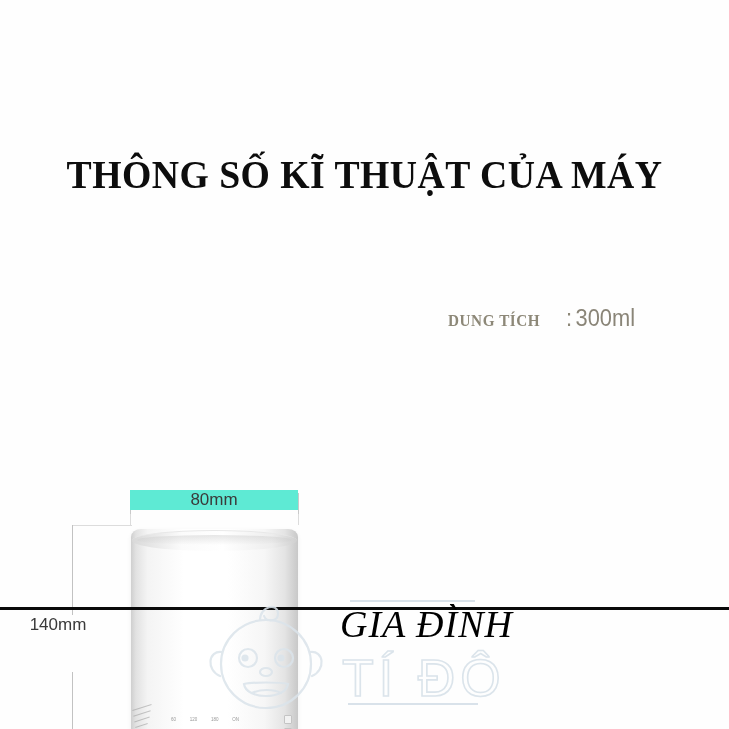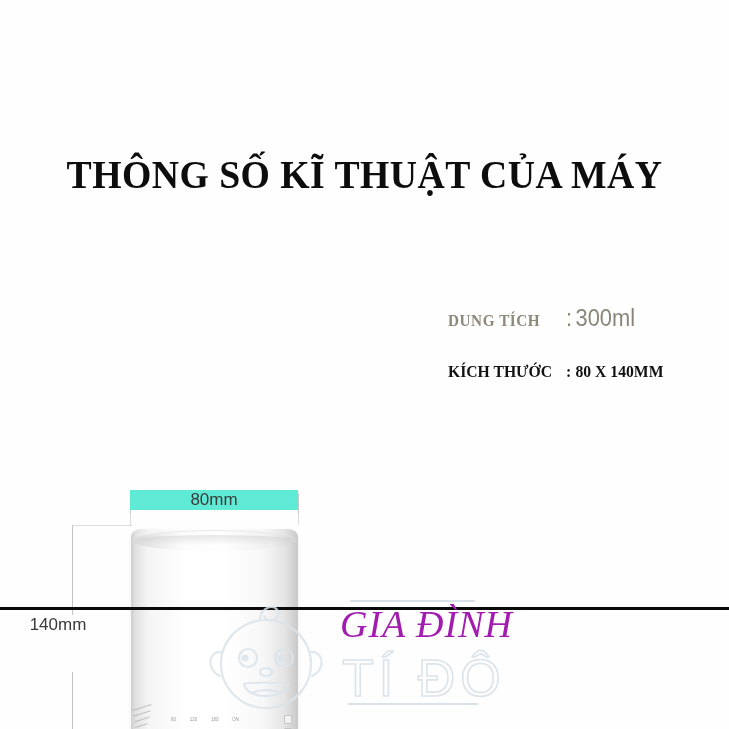--- a/index.html
+++ b/index.html
@@ -125,21 +125,21 @@
 
   
   .wm{position:absolute;left:0;top:596px;width:729px;height:133px;pointer-events:none;}
   .wm-baby{position:absolute;left:186px;top:2px;width:160px;height:125px;opacity:.85;}
   .wm-text{position:absolute;left:330px;top:0px;width:330px;height:125px;}
   .wm-rule-top{position:absolute;left:20px;top:4px;width:125px;height:2px;background:#d9e2ea;}
   .wm-rule-bot{position:absolute;left:18px;top:107px;width:130px;height:2px;background:#d9e2ea;}
   .wm-gia{
     position:absolute;left:10px;top:6px;
     font-family:"Liberation Serif", serif;
-    font-style:italic;font-size:38px;color:#a21caf;
+    font-style:italic;font-size:38px;color:#000000;
     letter-spacing:1px;white-space:nowrap;
   }
   .wm-ti{
     position:absolute;left:12px;top:52px;
     font-family:"Liberation Sans", sans-serif;
     font-size:52px;letter-spacing:5px;white-space:nowrap;
     color:transparent;
     -webkit-text-stroke:1.6px #dbe4eb;
   }
 </style>
@@ -196,26 +196,20 @@
   <div class="specs">
 
     <div class="spec-row first">
       <div class="lbl">DUNG TÍCH</div>
       <div class="val">
         <span class="colon">:</span><span>300ml</span>
       </div>
     </div>
 
 
-    <div class="spec-row">
-      <div class="lbl">KÍCH THƯỚC</div>
-      <div class="val">
-        <span class="colon">:</span><span>80 X 140MM</span>
-      </div>
-    </div>
 
 
   </div>
 
   <div class="divider"></div>
 
   <div class="wm">
 
     <svg class="wm-baby" viewBox="0 0 160 125">
       <g fill="none" stroke="#dbe4eb" stroke-width="2.2" stroke-linecap="round">

